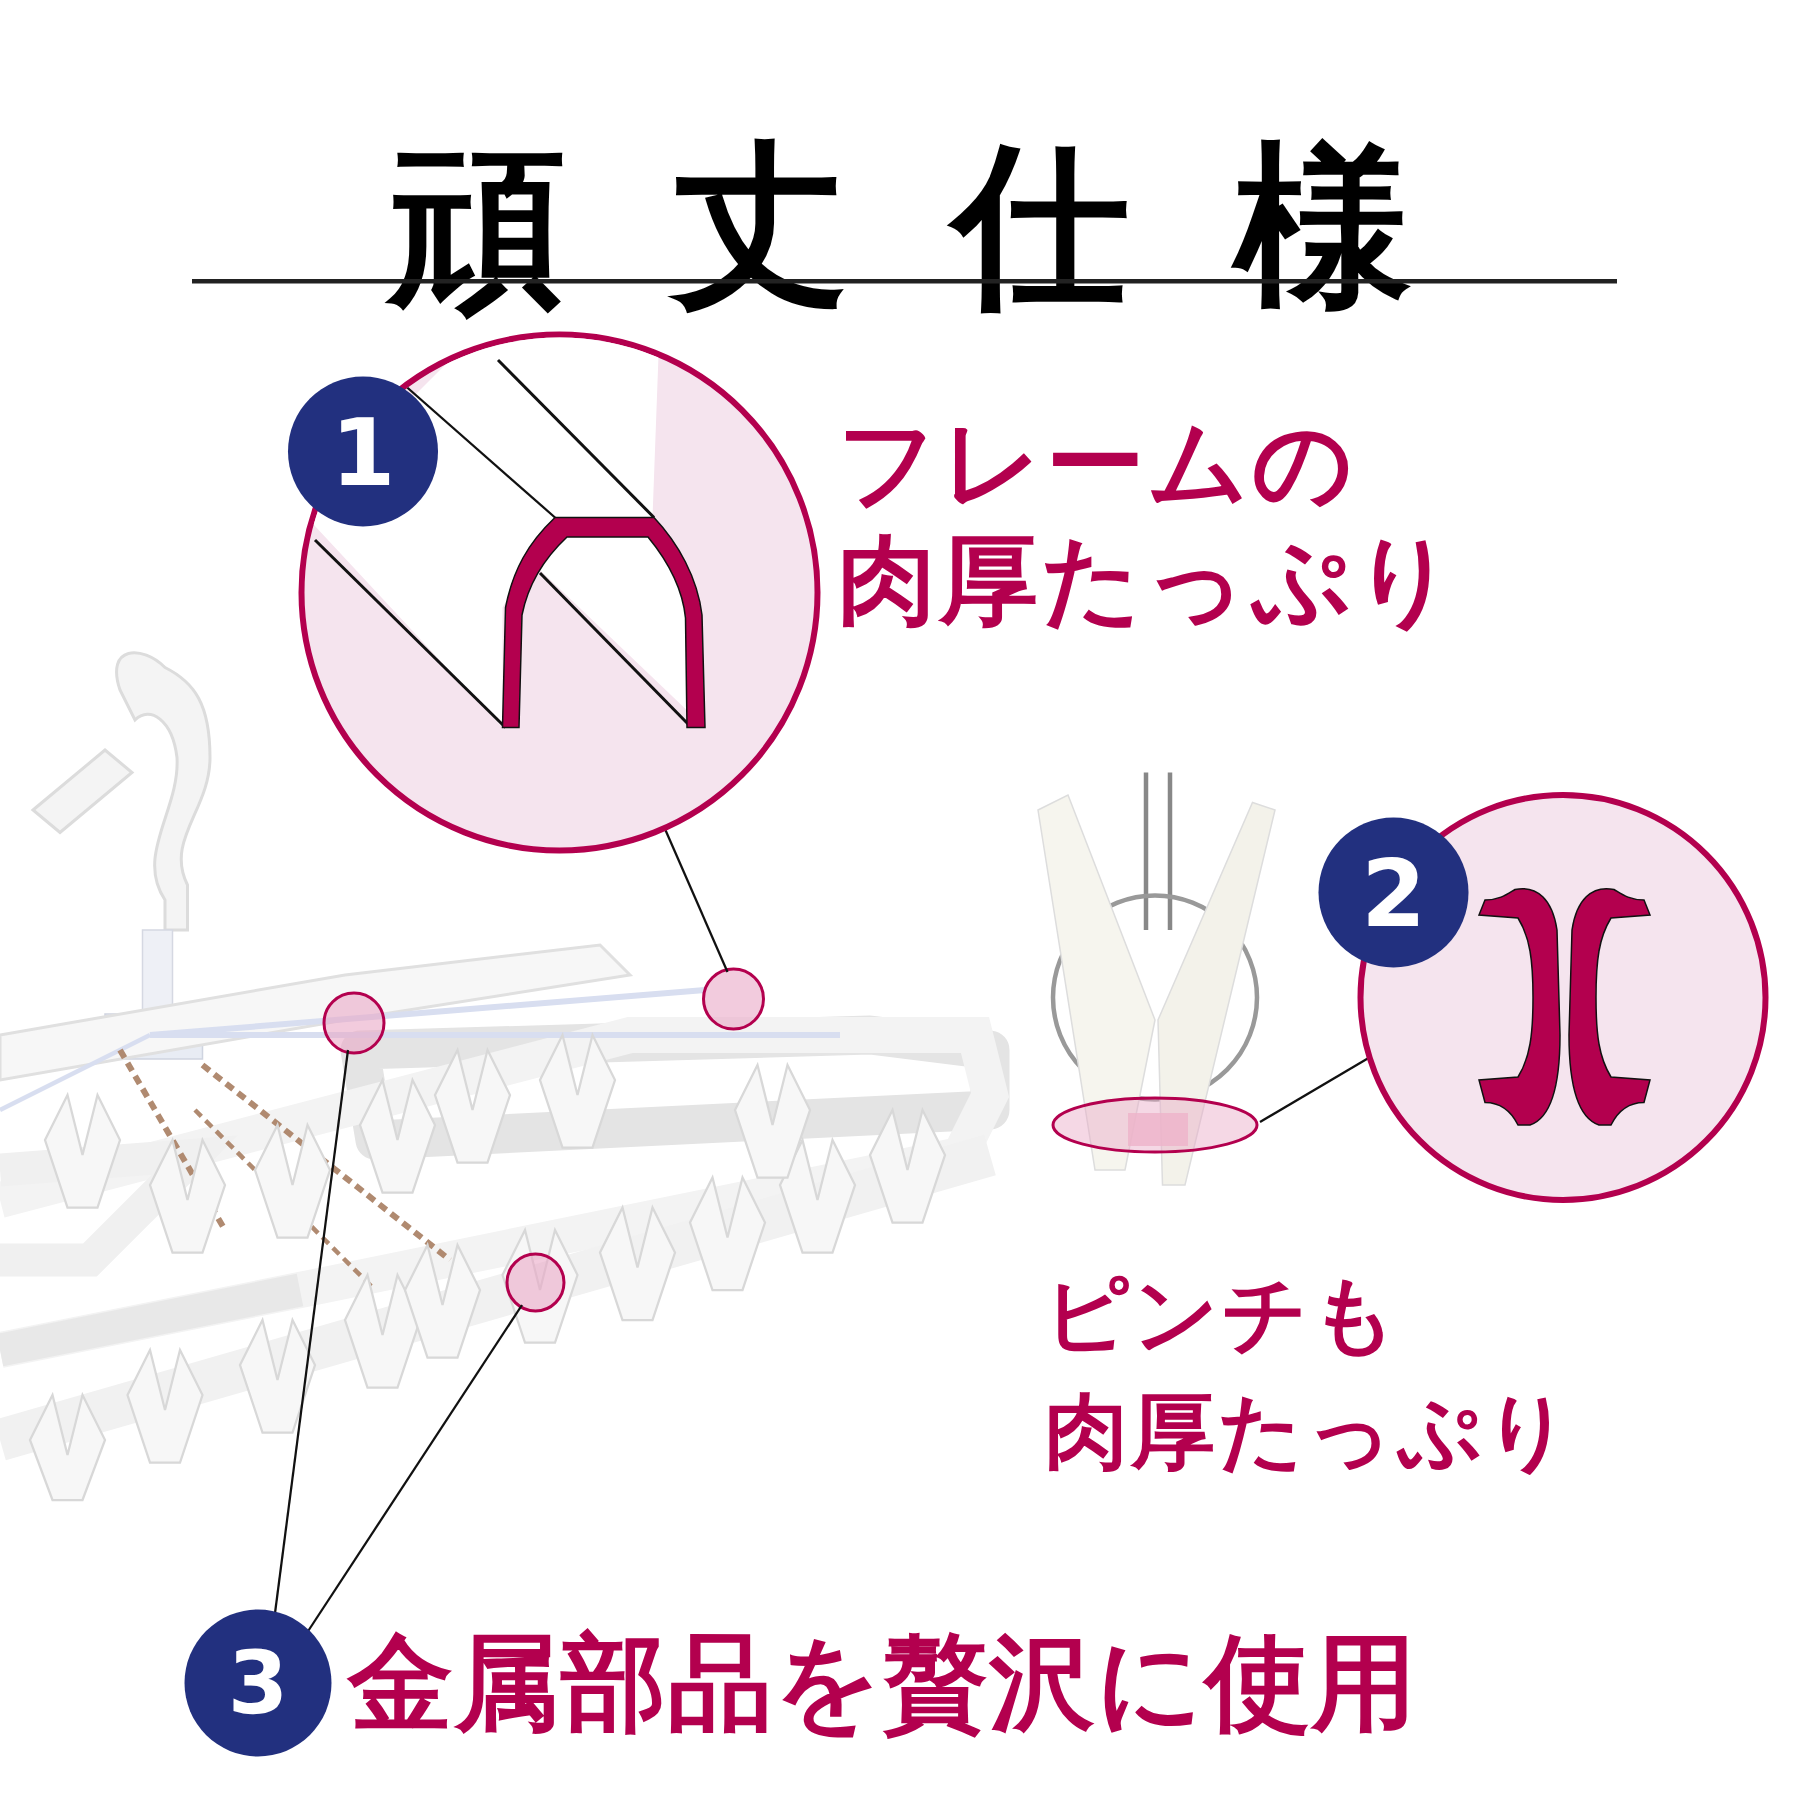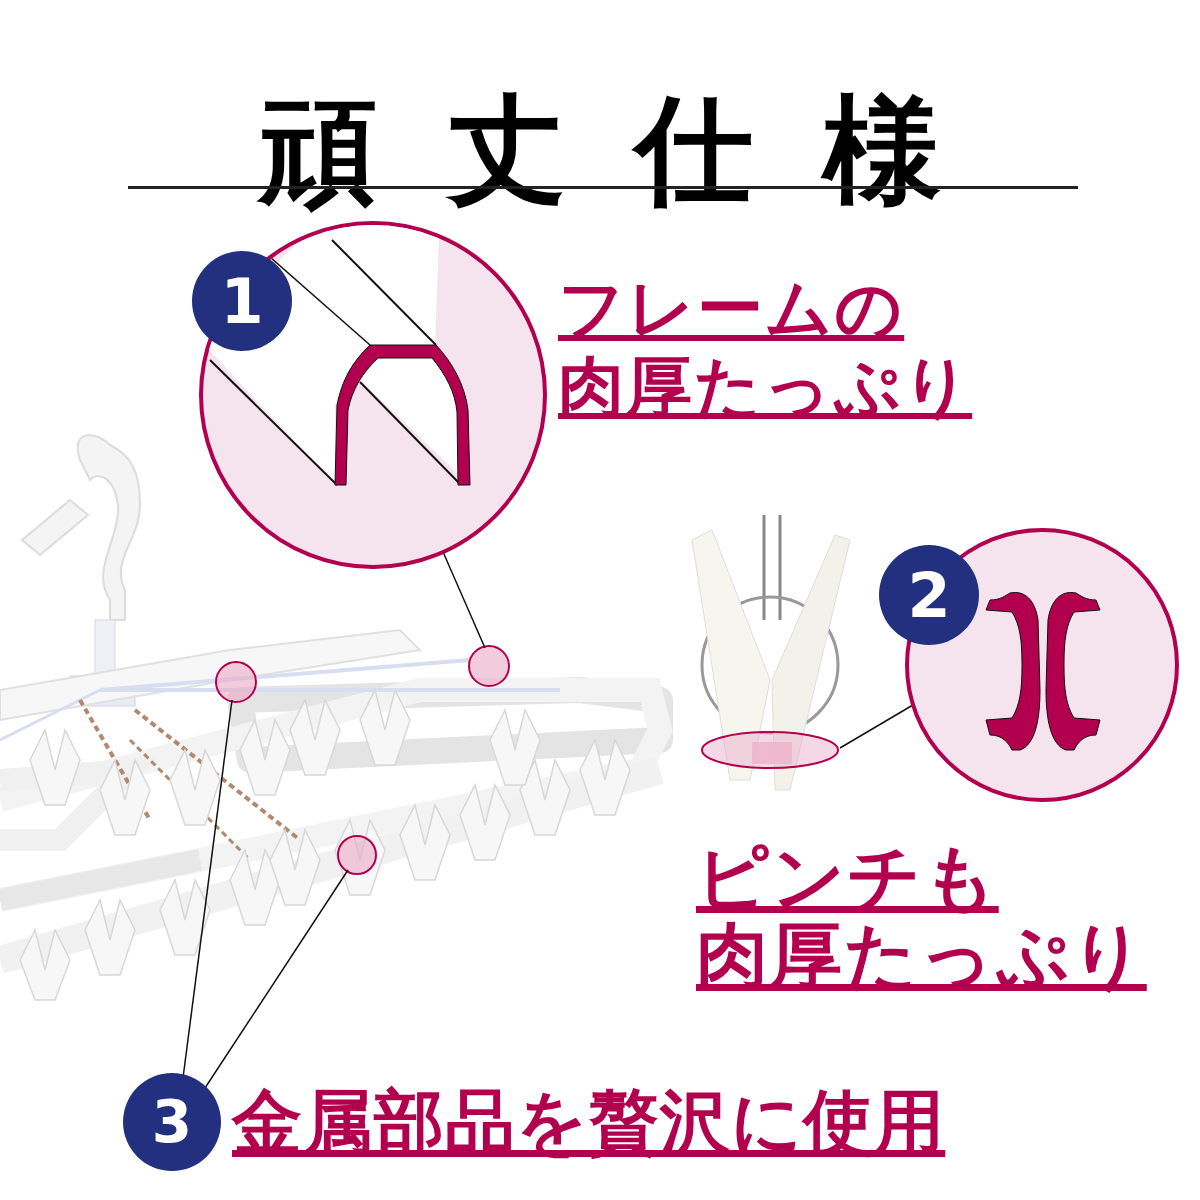--- a/index.html
+++ b/index.html
@@ -4,23 +4,23 @@
 <style>
   html, body { margin:0; padding:0; background:#ffffff; }
   body { width:1200px; height:1200px; position:relative; overflow:hidden;
          font-family:"DejaVu Sans", "Liberation Sans", sans-serif; }
   .abs { position:absolute; }
   .title { left:0; top:48px; width:1200px; text-align:center;
            font-family:"DejaVu Sans", sans-serif; font-weight:bold;
            font-size:118px; letter-spacing:70px; color:#000; line-height:130px;
            padding-left:70px; box-sizing:border-box;margin-top:37px; }
   .rule { left:128px; top:186px; width:950px; height:3px; background:#222; }
-  .caption { color:#b3004e; font-family:"DejaVu Sans", sans-serif; font-weight:bold;text-decoration:underline; }
+  .caption { color:#b3004e; font-family:"DejaVu Sans", sans-serif; font-weight:bold; }
   .cap1 { left:558px; top:270px; font-size:66px; line-height:78px; letter-spacing:2px; }
-  .cap2 { left:696px; top:838px; font-size:72px; line-height:78px; letter-spacing:2px; }
+  .cap2 { left:696px; top:838px; font-size:56px; line-height:78px; letter-spacing:2px; }
   .cap3 { left:232px; top:1080px; font-size:70px; line-height:84px; letter-spacing:1px; white-space:nowrap;text-align:right; }
   .badge { border-radius:50%; background:#22307f; color:#fff; font-weight:bold;
            display:flex; align-items:center; justify-content:center;
            font-family:"DejaVu Sans", sans-serif; }
   .b1 { left:192px; top:251px; width:100px; height:100px; font-size:62px; }
   .b2 { left:879px; top:545px; width:100px; height:100px; font-size:62px; }
   .b3 { left:123px; top:1073px; width:98px; height:98px; font-size:58px; }
   svg { position:absolute; left:0; top:0; }
 </style>
 </head>

